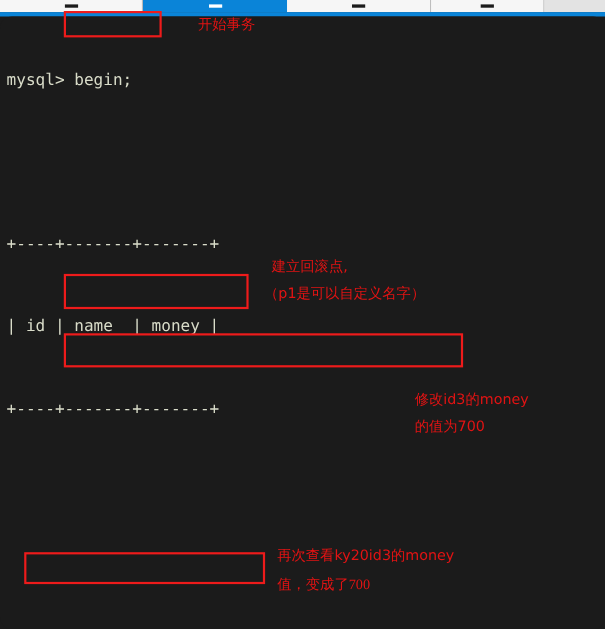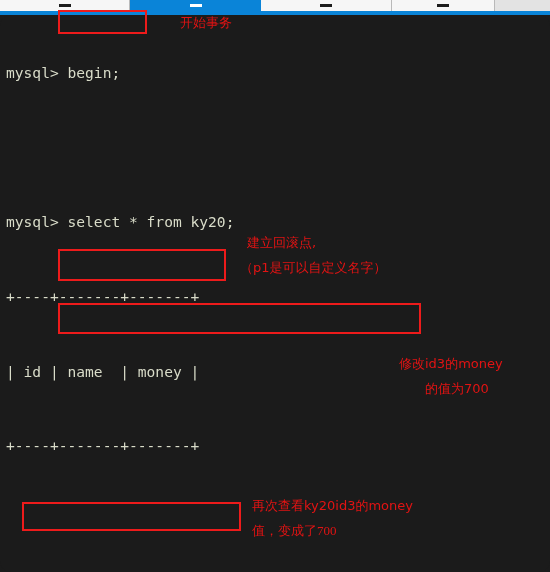--- a/index.html
+++ b/index.html
@@ -115,21 +115,20 @@
   <div class="tb-seg grey" style="width:55px">
     <span class="tb-dash"></span>
   </div>
 </div>
 <div id="taskbar-underline"></div>
 
 <div id="terminal">
   <div id="term-lines">
     <div class="line">mysql&gt; begin;</div>
     <div class="line blank"></div>
-    <div class="line">mysql&gt; select * from ky20;</div>
     <div class="line">+----+-------+-------+</div>
     <div class="line">| id | name  | money |</div>
     <div class="line">+----+-------+-------+</div>
     
     
     
     
     
     
     
@@ -154,17 +153,17 @@
 <div class="anno-box" style="left:58px;  top:10px;  width:89px;  height:24px;"></div>
 <div class="anno-box" style="left:58px;  top:249px; width:168px; height:32px;"></div>
 <div class="anno-box" style="left:58px;  top:303px; width:363px; height:31px;"></div>
 <div class="anno-box" style="left:22px;  top:502px; width:219px; height:29px;"></div>
 
 <div class="anno-text" style="left:180px; top:11px;">开始事务</div>
 
 <div class="anno-text" style="left:247px; top:231px;">建立回滚点,</div>
 <div class="anno-text" style="left:240px; top:256px;">（p1是可以自定义名字）</div>
 
-<div class="anno-text" style="left:377px; top:352px;margin-left:22px;">修改id3的money</div>
-<div class="anno-text" style="left:377px; top:377px;margin-left:48px;">的值为700</div>
+<div class="anno-text" style="left:377px; top:352px;">修改id3的money</div>
+<div class="anno-text" style="left:377px; top:377px;">的值为700</div>
 
 <div class="anno-text" style="left:252px; top:494px;">再次查看ky20id3的money</div>
 <div class="anno-text" style="left:252px; top:519px;font-family:Liberation Serif, serif;">值，变成了700</div>
 
 </body></html>

